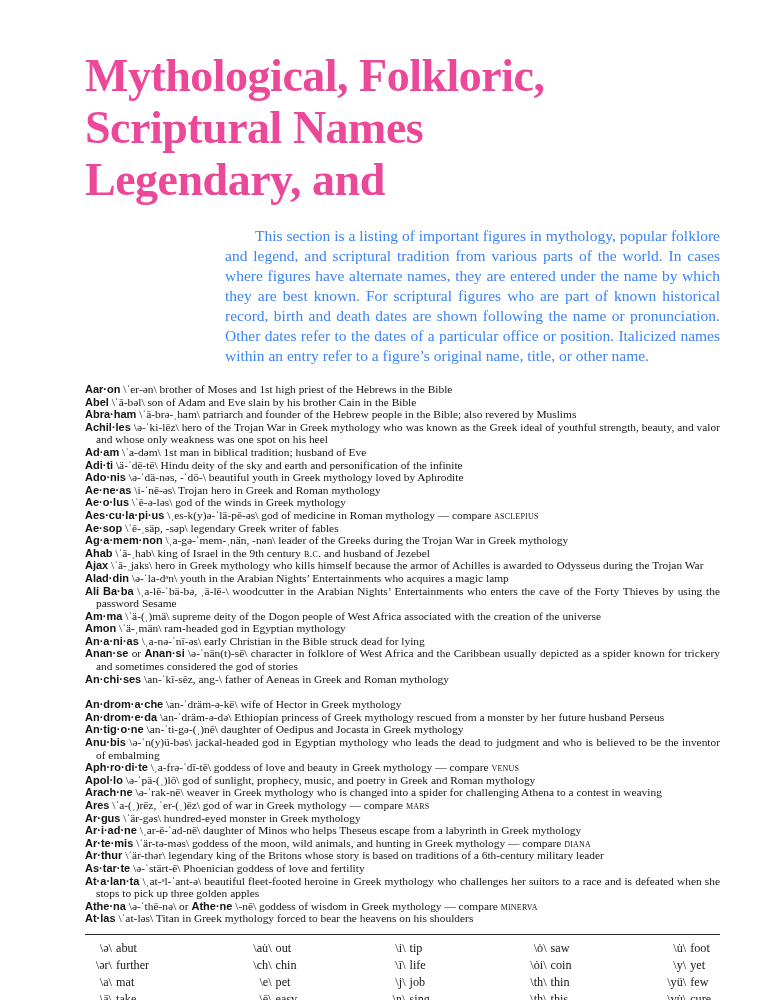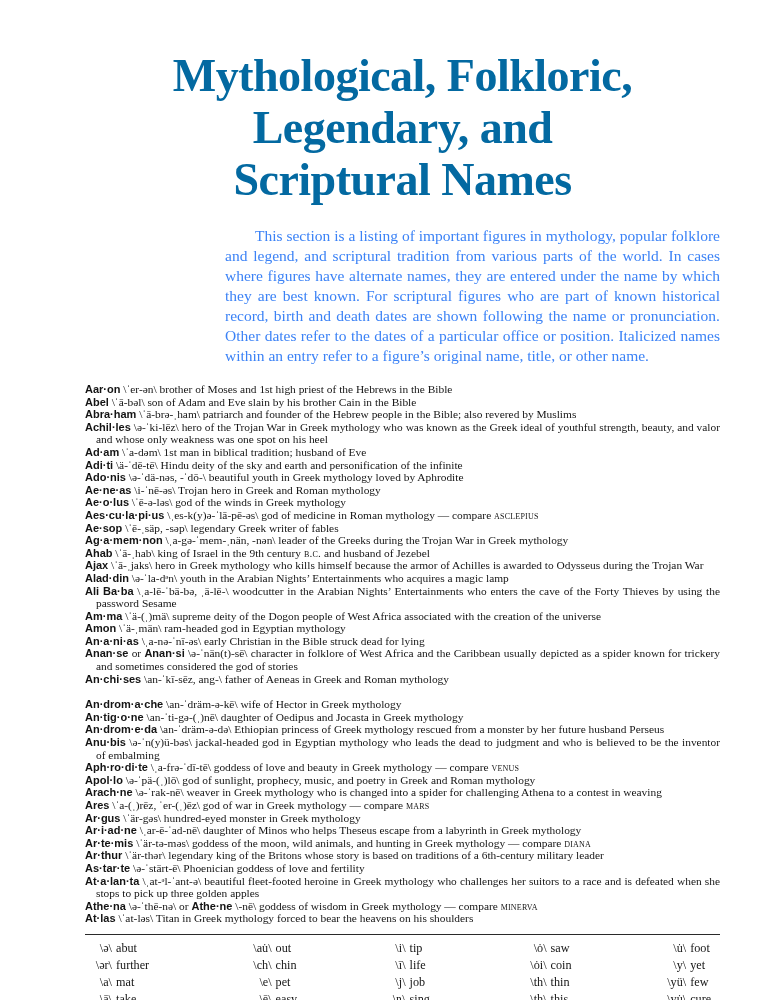--- a/index.html
+++ b/index.html
@@ -2,22 +2,22 @@
 <html><head>
 <meta charset="utf-8">
 <style>
   html,body{margin:0;padding:0;}
   body{
     width:773px;height:1000px;overflow:hidden;background:#ffffff;color:#141414;
     font-family:"Liberation Serif","DejaVu Serif",serif;
   }
   .page{box-sizing:border-box;width:773px;height:1000px;padding:44px 53px 0 85px;}
   .title{
-    margin:6px 0 20px 0;text-align:center;font-weight:bold;
-    font-size:46px;line-height:52px;letter-spacing:-0.5px;color:#0369a1;
+    margin:6px 0 20px 0;text-align:left;font-weight:bold;
+    font-size:46px;line-height:52px;letter-spacing:-0.5px;color:#ec4899;
     font-family:"Liberation Serif","DejaVu Serif",serif;
   }
   .title div{white-space:nowrap;}
   .intro{
     margin:0 0 17px 140px;text-align:justify;font-size:15.5px;line-height:20px;
     text-indent:30px;color:#3b82f6;
   }
   .cols{display:flex;gap:13px;font-size:11.4px;line-height:12.6px;flex-direction:column;}
   .col{flex:1;min-width:0;}
   .entry{margin:0;padding-left:11px;text-indent:-11px;text-align:justify;}
@@ -39,22 +39,22 @@
   .key-cell.c3 .key-sym{min-width:27px;}
   .key-cell.c4 .key-sym{min-width:27px;}
 </style>
 </head>
 <body>
 
 <div class="page">
 
   <h1 class="title">
     <div>Mythological, Folkloric,</div>
+    <div>Scriptural Names</div>
     <div>Legendary, and</div>
-    <div>Scriptural Names</div>
   </h1>
 
   <p class="intro">This section is a listing of important figures in mythology, popular folklore and legend, and scriptural tradition from various parts of the world. In cases where figures have alternate names, they are entered under the name by which they are best known. For scriptural figures who are part of known historical record, birth and death dates are shown following the name or pronunciation. Other dates refer to the dates of a particular office or position. Italicized names within an entry refer to a figure’s original name, title, or other name.</p>
 
   <div class="cols">
     <div class="col" id="col-left">
         <p class="entry"><span class="seg-b">Aar·on</span><span class="seg-n"> \ˈer-ən\ brother of Moses and 1st high priest of the Hebrews in the Bible</span></p>
         <p class="entry"><span class="seg-b">Abel</span><span class="seg-n"> \ˈā-bəl\ son of Adam and Eve slain by his brother Cain in the Bible</span></p>
         <p class="entry"><span class="seg-b">Abra·ham</span><span class="seg-n"> \ˈā-brə-ˌham\ patriarch and founder of the Hebrew people in the Bible; also revered by Muslims</span></p>
         <p class="entry"><span class="seg-b">Achil·les</span><span class="seg-n"> \ə-ˈki-lēz\ hero of the Trojan War in Greek mythology who was known as the Greek ideal of youthful strength, beauty, and valor and whose only weakness was one spot on his heel</span></p>
@@ -72,22 +72,22 @@
         <p class="entry"><span class="seg-b">Ali Ba·ba</span><span class="seg-n"> \ˌa-lē-ˈbä-bə, ˌä-lē-\ woodcutter in the </span><span class="seg-i">Arabian Nights’ Entertainments</span><span class="seg-n"> who enters the cave of the Forty Thieves by using the password </span><span class="seg-i">Sesame</span></p>
         <p class="entry"><span class="seg-b">Am·ma</span><span class="seg-n"> \ˈä-(ˌ)mä\ supreme deity of the Dogon people of West Africa associated with the creation of the universe</span></p>
         <p class="entry"><span class="seg-b">Amon</span><span class="seg-n"> \ˈä-ˌmän\ ram-headed god in Egyptian mythology</span></p>
         <p class="entry"><span class="seg-b">An·a·ni·as</span><span class="seg-n"> \ˌa-nə-ˈnī-əs\ early Christian in the Bible struck dead for lying</span></p>
         <p class="entry"><span class="seg-b">Anan·se</span><span class="seg-i"> or </span><span class="seg-b">Anan·si</span><span class="seg-n"> \ə-ˈnän(t)-sē\ character in folklore of West Africa and the Caribbean usually depicted as a spider known for trickery and sometimes considered the god of stories</span></p>
         <p class="entry"><span class="seg-b">An·chi·ses</span><span class="seg-n"> \an-ˈkī-sēz, ang-\ father of Aeneas in Greek and Roman mythology</span></p>
       </div>
     <div class="col">
       <div id="col-right">
           <p class="entry"><span class="seg-b">An·drom·a·che</span><span class="seg-n"> \an-ˈdräm-ə-kē\ wife of Hector in Greek mythology</span></p>
+          <p class="entry"><span class="seg-b">An·drom·e·da</span><span class="seg-n"> \an-ˈdräm-ə-də\ Ethiopian princess of Greek mythology rescued from a monster by her future husband Perseus</span></p>
           <p class="entry"><span class="seg-b">An·tig·o·ne</span><span class="seg-n"> \an-ˈti-gə-(ˌ)nē\ daughter of Oedipus and Jocasta in Greek mythology</span></p>
-          <p class="entry"><span class="seg-b">An·drom·e·da</span><span class="seg-n"> \an-ˈdräm-ə-də\ Ethiopian princess of Greek mythology rescued from a monster by her future husband Perseus</span></p>
           <p class="entry"><span class="seg-b">Anu·bis</span><span class="seg-n"> \ə-ˈn(y)ü-bəs\ jackal-headed god in Egyptian mythology who leads the dead to judgment and who is believed to be the inventor of embalming</span></p>
           <p class="entry"><span class="seg-b">Aph·ro·di·te</span><span class="seg-n"> \ˌa-frə-ˈdī-tē\ goddess of love and beauty in Greek mythology — compare </span><span class="seg-sc">venus</span></p>
           <p class="entry"><span class="seg-b">Apol·lo</span><span class="seg-n"> \ə-ˈpä-(ˌ)lō\ god of sunlight, prophecy, music, and poetry in Greek and Roman mythology</span></p>
           <p class="entry"><span class="seg-b">Arach·ne</span><span class="seg-n"> \ə-ˈrak-nē\ weaver in Greek mythology who is changed into a spider for challenging Athena to a contest in weaving</span></p>
           <p class="entry"><span class="seg-b">Ares</span><span class="seg-n"> \ˈa-(ˌ)rēz, ˈer-(ˌ)ēz\ god of war in Greek mythology — compare </span><span class="seg-sc">mars</span></p>
           <p class="entry"><span class="seg-b">Ar·gus</span><span class="seg-n"> \ˈär-gəs\ hundred-eyed monster in Greek mythology</span></p>
           <p class="entry"><span class="seg-b">Ar·i·ad·ne</span><span class="seg-n"> \ˌar-ē-ˈad-nē\ daughter of Minos who helps Theseus escape from a labyrinth in Greek mythology</span></p>
           <p class="entry"><span class="seg-b">Ar·te·mis</span><span class="seg-n"> \ˈär-tə-məs\ goddess of the moon, wild animals, and hunting in Greek mythology — compare </span><span class="seg-sc">diana</span></p>
           <p class="entry"><span class="seg-b">Ar·thur</span><span class="seg-n"> \ˈär-thər\ legendary king of the Britons whose story is based on traditions of a 6th-century military leader</span></p>
           <p class="entry"><span class="seg-b">As·tar·te</span><span class="seg-n"> \ə-ˈstärt-ē\ Phoenician goddess of love and fertility</span></p>

